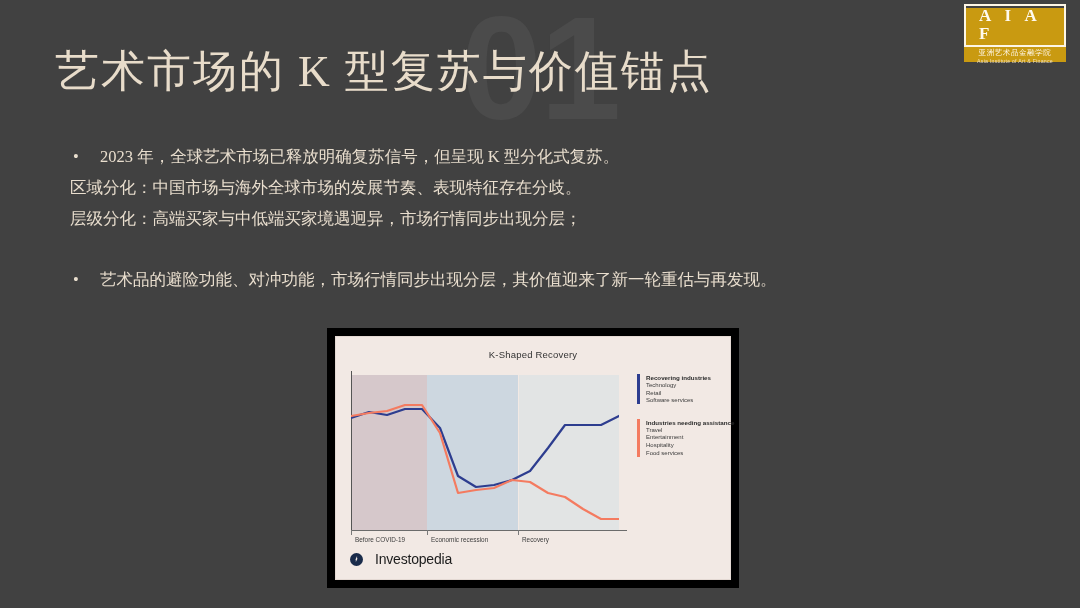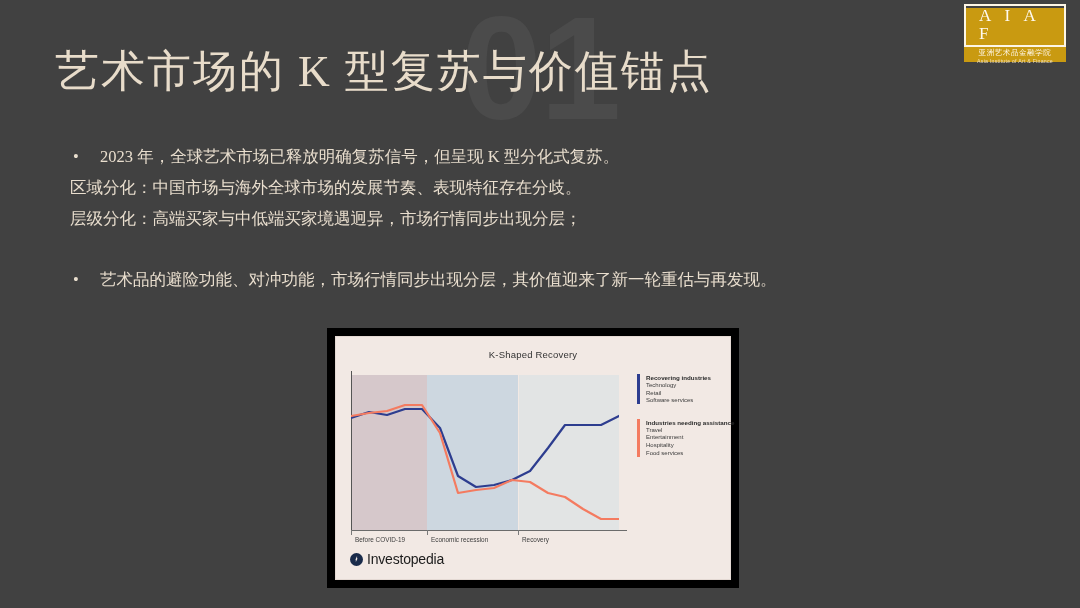--- a/index.html
+++ b/index.html
@@ -35,21 +35,21 @@
     border: 2px solid #fdf6e6;
     padding: 1px 9px 2px 9px;
     margin-bottom: 2px;
   }
   .logo-letters {
     color: #fffaf0;
     font-family: "Liberation Serif", serif;
     font-size: 17px;
     letter-spacing: 5px;
     line-height: 18px;
-    font-weight: 400;
+    font-weight: 700;
     padding-left: 4px;
   }
   .logo-cn {
     color: #fff8ea;
     font-family: Liberation Mono, monospace;
     font-size: 7.5px;
     letter-spacing: 0.6px;
     line-height: 9px;
     white-space: nowrap;
   }
@@ -231,21 +231,21 @@
     white-space: nowrap;
   }
 
   
   .brand {
     position: absolute;
     left: 14px;
     bottom: 12px;
     display: flex;
     align-items: center;
-    gap: 4px;
+    gap: 12px;
     margin-top: 48px;
   }
   .brand-mark {
     width: 13px; height: 13px;
     border-radius: 50%;
     background: #1a2b4a;
     position: relative;
     flex: 0 0 auto;
   }
   .brand-mark::after {

